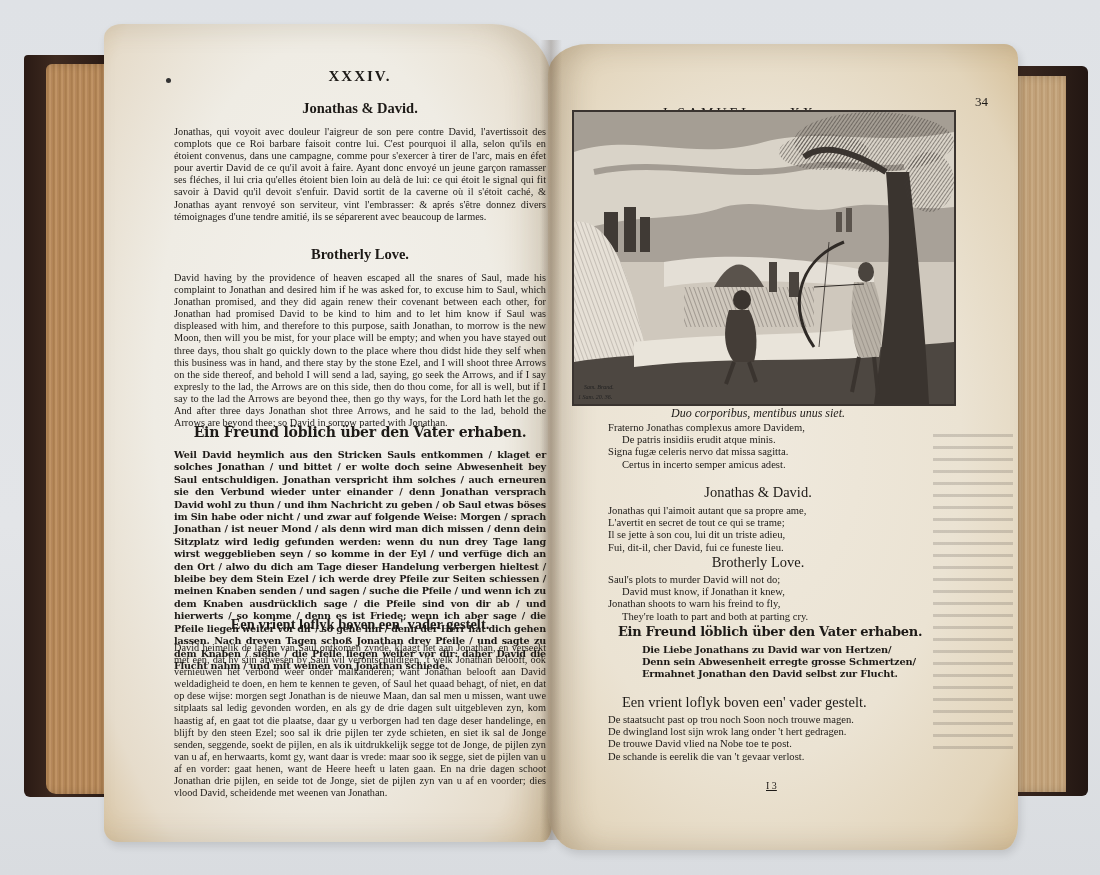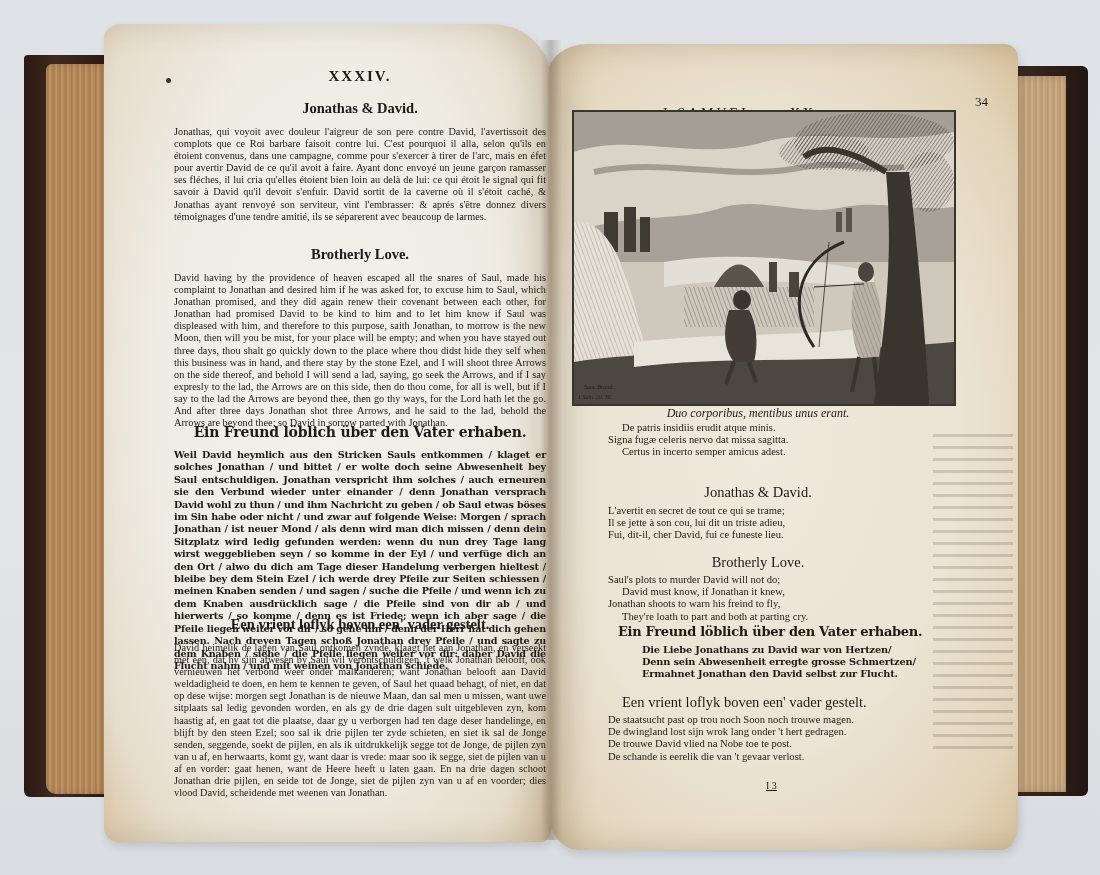--- a/index.html
+++ b/index.html
@@ -194,30 +194,32 @@
           <path d="M285,245 L278,280 M300,245 L304,282" stroke="#3a342f" stroke-width="4"></path>
 
           <path d="M270,130 C220,150 215,200 240,235" stroke="#2f2a26" stroke-width="3" fill="none"></path>
           <line x1="255" y1="130" x2="245" y2="235" stroke="#2f2a26" stroke-width="0.8"></line>
           <line x1="240" y1="175" x2="290" y2="172" stroke="#2f2a26" stroke-width="1.2"></line>
         </svg>
         <span class="sig">Sam. Brand.</span>
         <span class="ref">1 Sam. 20. 36.</span>
       </div>
 
-      <div class="center caption" style="top:362px; left:60px;">Duo corporibus, mentibus unus erant.</div>
+      <div class="center caption" style="top:362px; left:60px;">Duo corporibus, mentibus unus siet.</div>
 
       <div class="verse" style="top:378px;">
+        <div>Fraterno Jonathas complexus amore Davidem,</div>
         <div class="ind">De patris insidiis erudit atque minis.</div>
         <div>Signa fugæ celeris nervo dat missa sagitta.</div>
         <div class="ind">Certus in incerto semper amicus adest.</div>
       </div>
 
       <div class="center h" style="top:440px; left:60px;">Jonathas &amp; David.</div>
       <div class="verse" style="top:461px;">
+        <div>Jonathas qui l'aimoit autant que sa propre ame,</div>
         <div>L'avertit en secret de tout ce qui se trame;</div>
         <div>Il se jette à son cou, lui dit un triste adieu,</div>
         <div>Fui, dit-il, cher David, fui ce funeste lieu.</div>
       </div>
 
       <div class="center h" style="top:510px; left:60px;">Brotherly Love.</div>
       <div class="verse" style="top:530px;">
         <div>Saul's plots to murder David will not do;</div>
         <div class="ind">David must know, if Jonathan it knew,</div>
         <div>Jonathan shoots to warn his freind to fly,</div>

